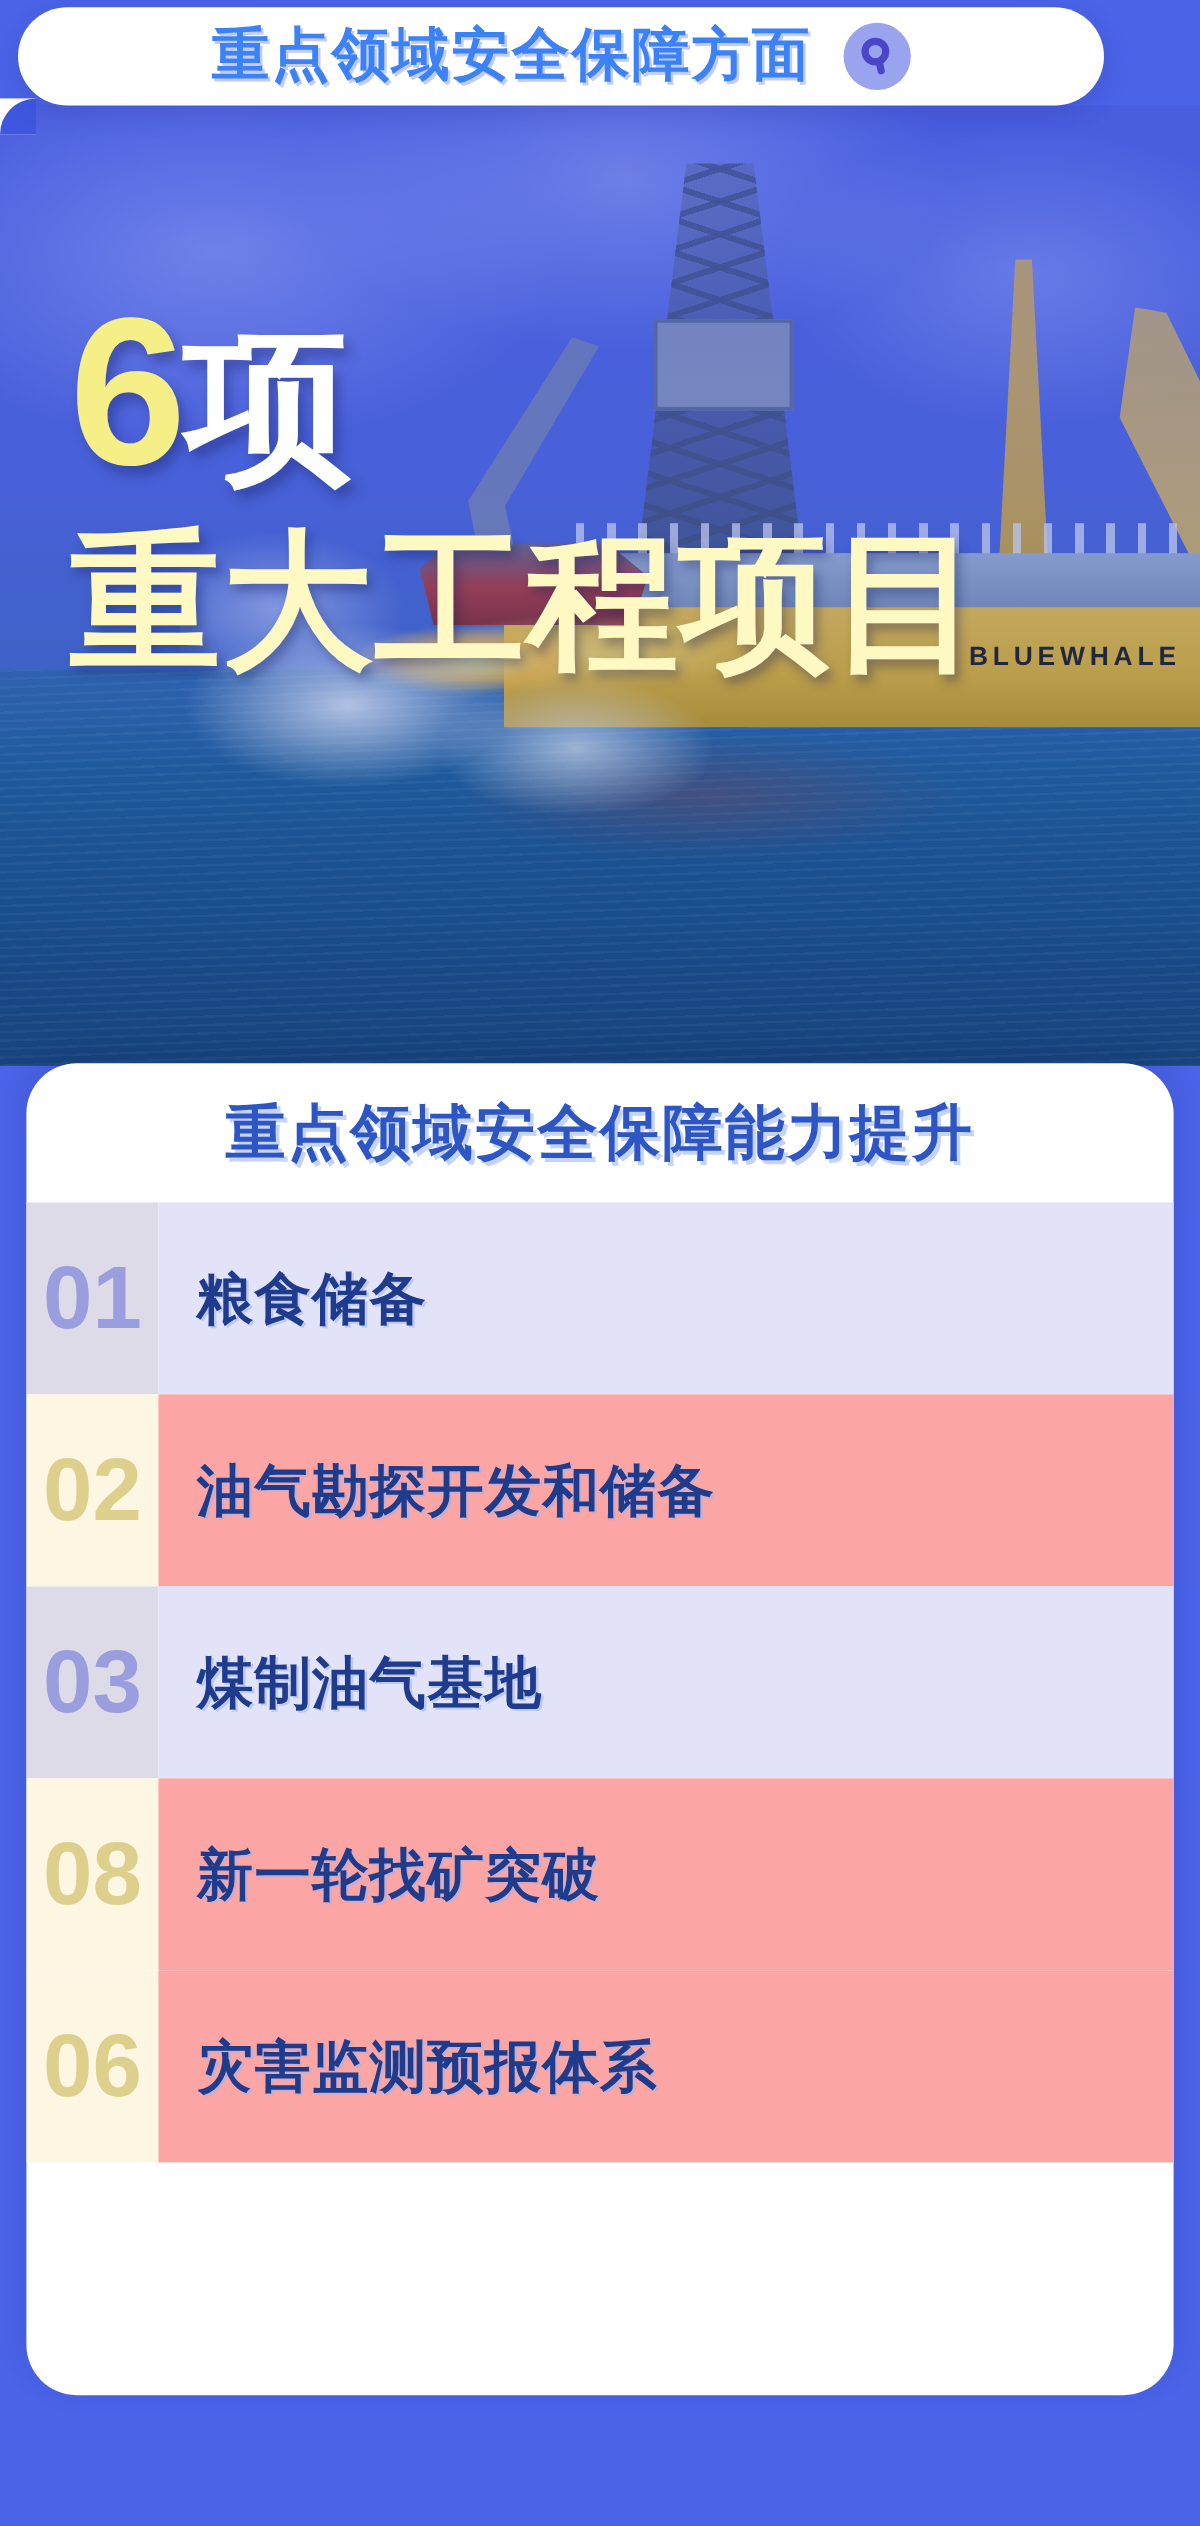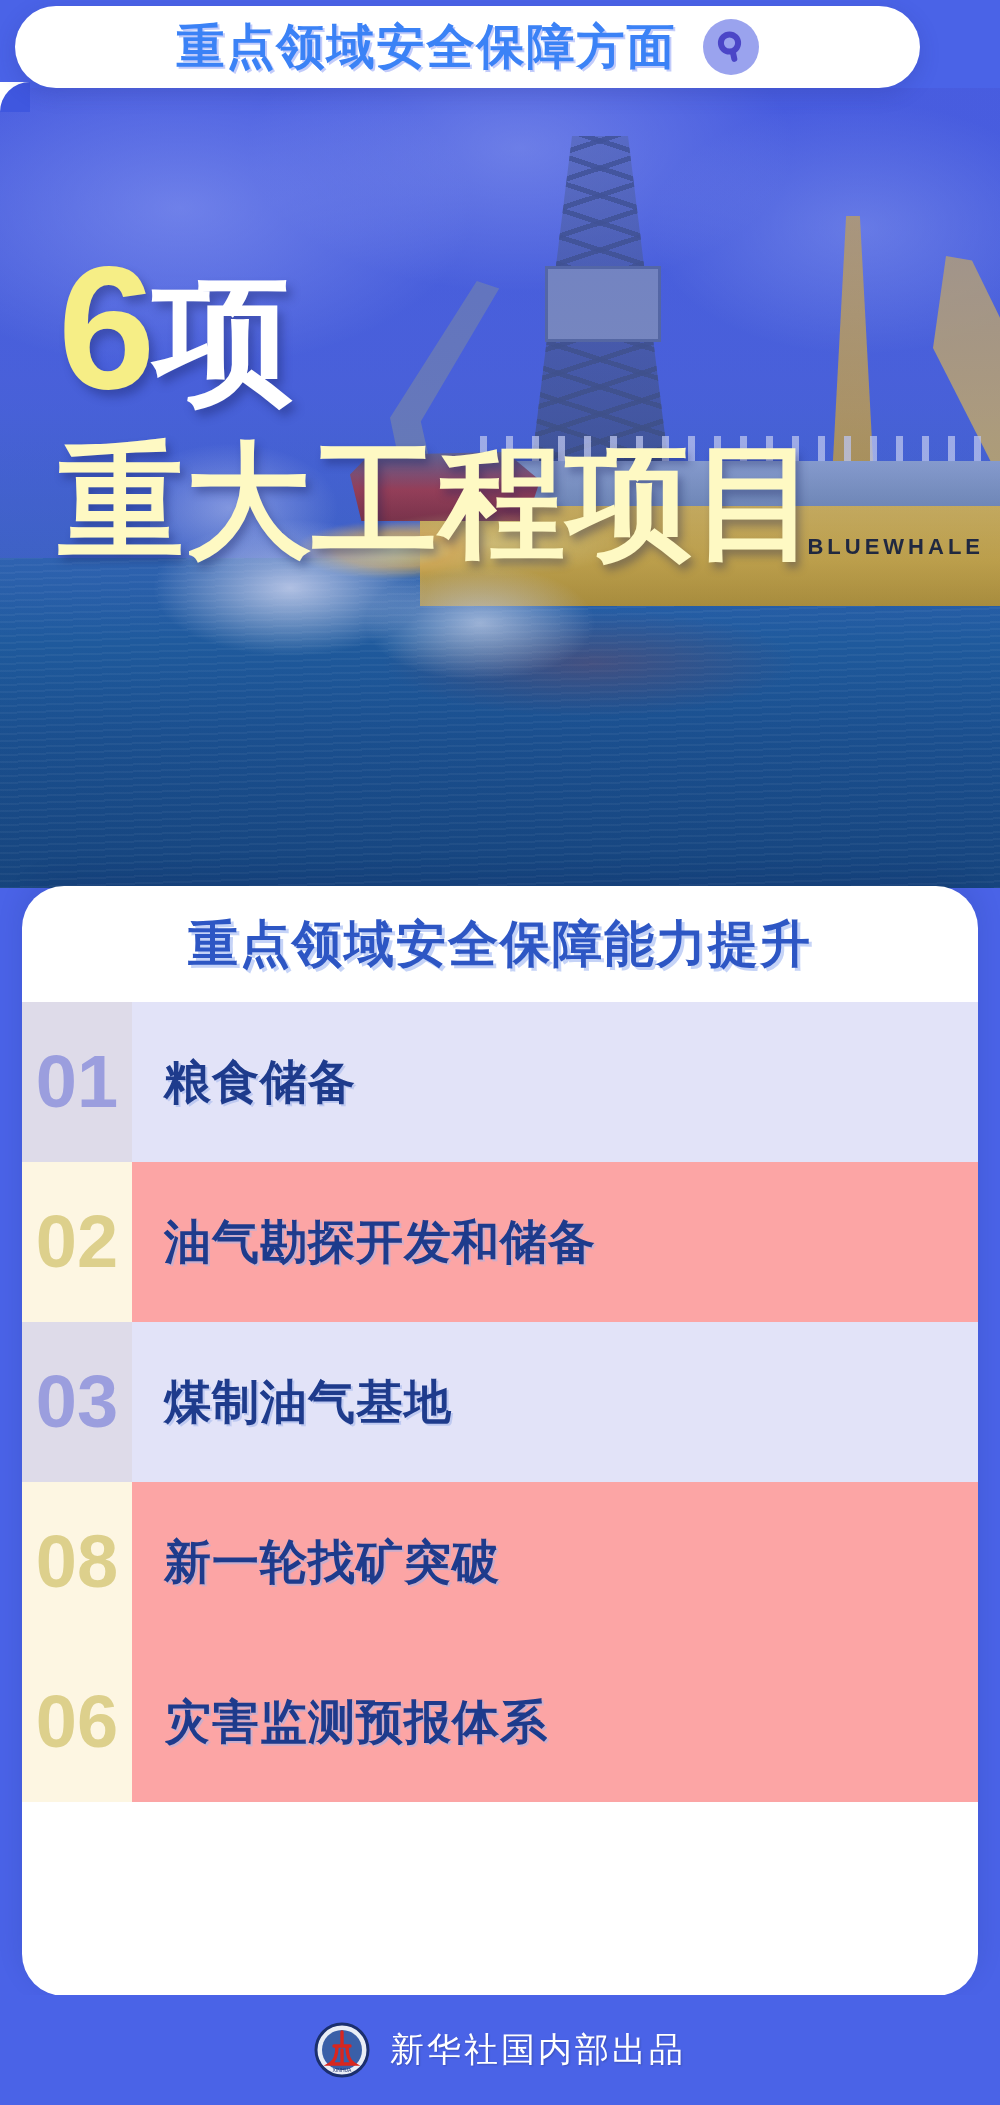--- a/index.html
+++ b/index.html
@@ -273,25 +273,14 @@
 
 
       <div class="row even">
         <div class="numcell">06</div>
         <div class="txtcell">灾害监测预报体系</div>
       </div>
 
     </div>
   </div>
 
-  <div class="footer">
-    <span class="xh-logo">
-      <svg width="56" height="56" viewBox="0 0 56 56" aria-hidden="true">
-        <circle cx="28" cy="28" r="26" fill="#e9edf6" stroke="#1b2f6e" stroke-width="3"></circle>
-        <circle cx="28" cy="28" r="20" fill="#3a5fa8"></circle>
-        <path d="M28 10 L28 24 M20 24 L36 24 M23 24 Q23 38 16 42 L40 42 Q33 38 33 24 M28 28 L28 42" stroke="#d8261f" stroke-width="3.4" fill="none" stroke-linecap="round"></path>
-        <text x="28" y="50" font-size="5" fill="#1b2f6e" text-anchor="middle" font-family="Liberation Sans, sans-serif">XINHUA</text>
-      </svg>
-    </span>
-    <span class="footer-text">新华社国内部出品</span>
-  </div>
 
 </div>
 
 </body></html>

